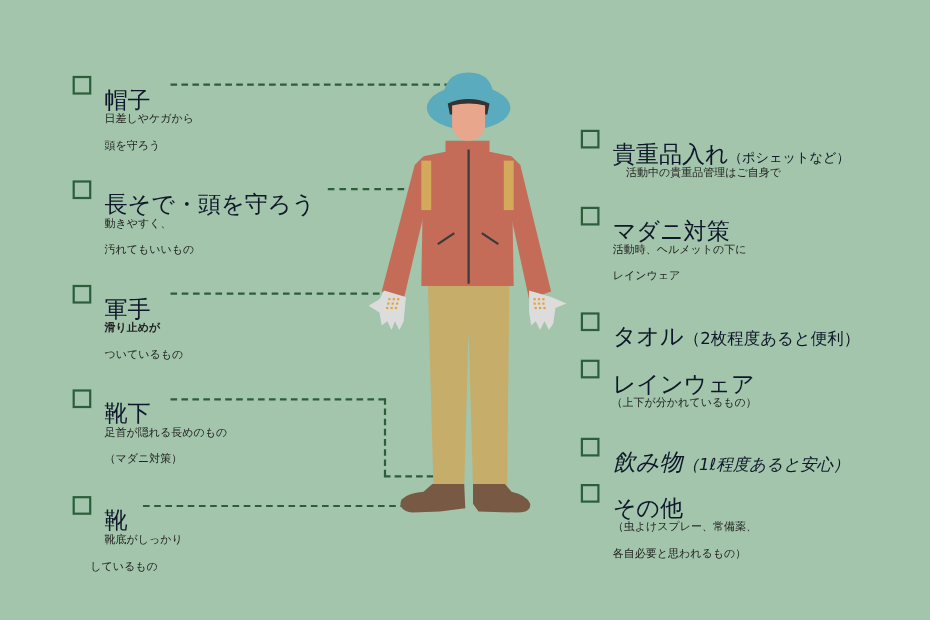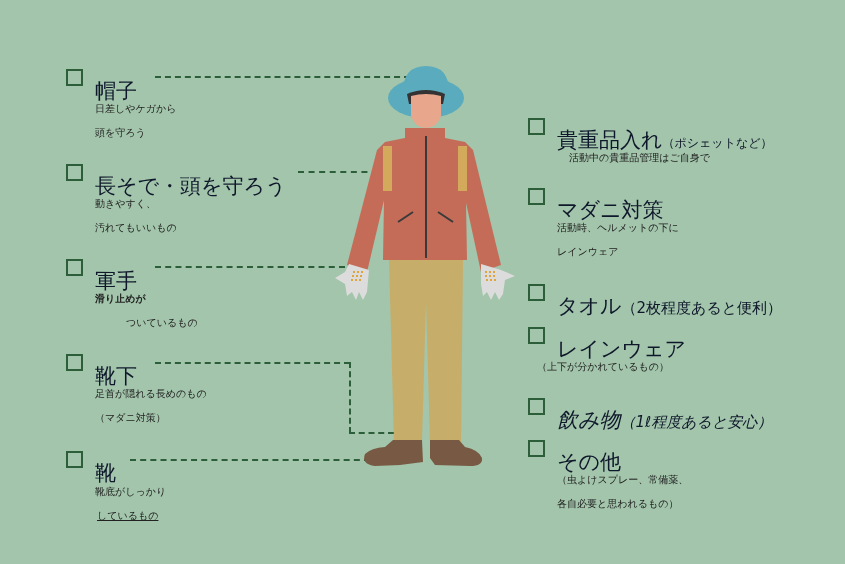--- a/index.html
+++ b/index.html
@@ -36,39 +36,39 @@
   <div class="title" style="left:95px;top:161px;">長そで・頭を守ろう</div>
   <div class="desc" style="left:95px;top:192px;">動きやすく、</div>
   <div class="desc" style="left:95px;top:216px;">汚れてもいいもの</div>
   <div class="dash" style="left:298px;top:171px;width:80px;"></div>
 </div>
 
 <div class="item">
   <div class="cb" style="left:66px;top:259px;"></div>
   <div class="title" style="left:95px;top:256px;">軍手</div>
   <div class="desc" style="left:95px;top:287px;font-weight:bold;">滑り止めが</div>
-  <div class="desc" style="left:95px;top:311px;margin-left:31px;">ついているもの</div>
+  <div class="desc" style="left:95px;top:311px;">ついているもの</div>
   <div class="dash" style="left:155px;top:266px;width:190px;"></div>
 </div>
 
 <div class="item">
   <div class="cb" style="left:66px;top:354px;"></div>
   <div class="title" style="left:95px;top:351px;">靴下</div>
   <div class="desc" style="left:95px;top:382px;">足首が隠れる長めのもの</div>
   <div class="desc" style="left:95px;top:406px;">（マダニ対策）</div>
   <div class="dash" style="left:155px;top:362px;width:195px;"></div>
   <div class="vdash" style="left:349px;top:362px;height:71px;"></div>
   <div class="dash" style="left:349px;top:432px;width:45px;"></div>
 </div>
 
 <div class="item">
   <div class="cb" style="left:66px;top:451px;"></div>
   <div class="title" style="left:95px;top:448px;">靴</div>
   <div class="desc" style="left:95px;top:480px;">靴底がしっかり</div>
-  <div class="desc" style="left:97px;top:504px;text-decoration:underline;">しているもの</div>
+  <div class="desc" style="left:82px;top:504px;">しているもの</div>
   <div class="dash" style="left:130px;top:459px;width:240px;"></div>
 </div>
 
 <svg class="figure" width="200" height="420" viewBox="0 0 200 420">
 
   <path d="M60 82 L52 90 L22 205 L42 212 L65 115 Z" fill="#c46c58"></path>
   <path d="M140 82 L148 90 L176 205 L156 212 L135 115 Z" fill="#c46c58"></path>
 
   <path d="M60 82 L80 78 L80 68 L120 68 L120 78 L140 82 L142 200 L58 200 Z" fill="#c46c58"></path>
 
@@ -138,21 +138,21 @@
 <div class="item">
   <div class="cb" style="left:528px;top:284px;"></div>
   <div class="title" style="left:557px;top:281px;">
     <span>タオル</span><span class="note">（2枚程度あると便利）</span>
   </div>
 </div>
 
 <div class="item">
   <div class="cb" style="left:528px;top:327px;"></div>
   <div class="title" style="left:557px;top:324px;">レインウェア</div>
-  <div class="desc" style="left:537px;top:355px;">（上下が分かれているもの）</div>
+  <div class="desc" style="left:556px;top:355px;">（上下が分かれているもの）</div>
 </div>
 
 <div class="item">
   <div class="cb" style="left:528px;top:398px;"></div>
   <div class="title" style="left:557px;top:395px;font-style:italic;">
     <span>飲み物</span><span class="note">（1ℓ程度あると安心）</span>
   </div>
 </div>
 
 <div class="item">

